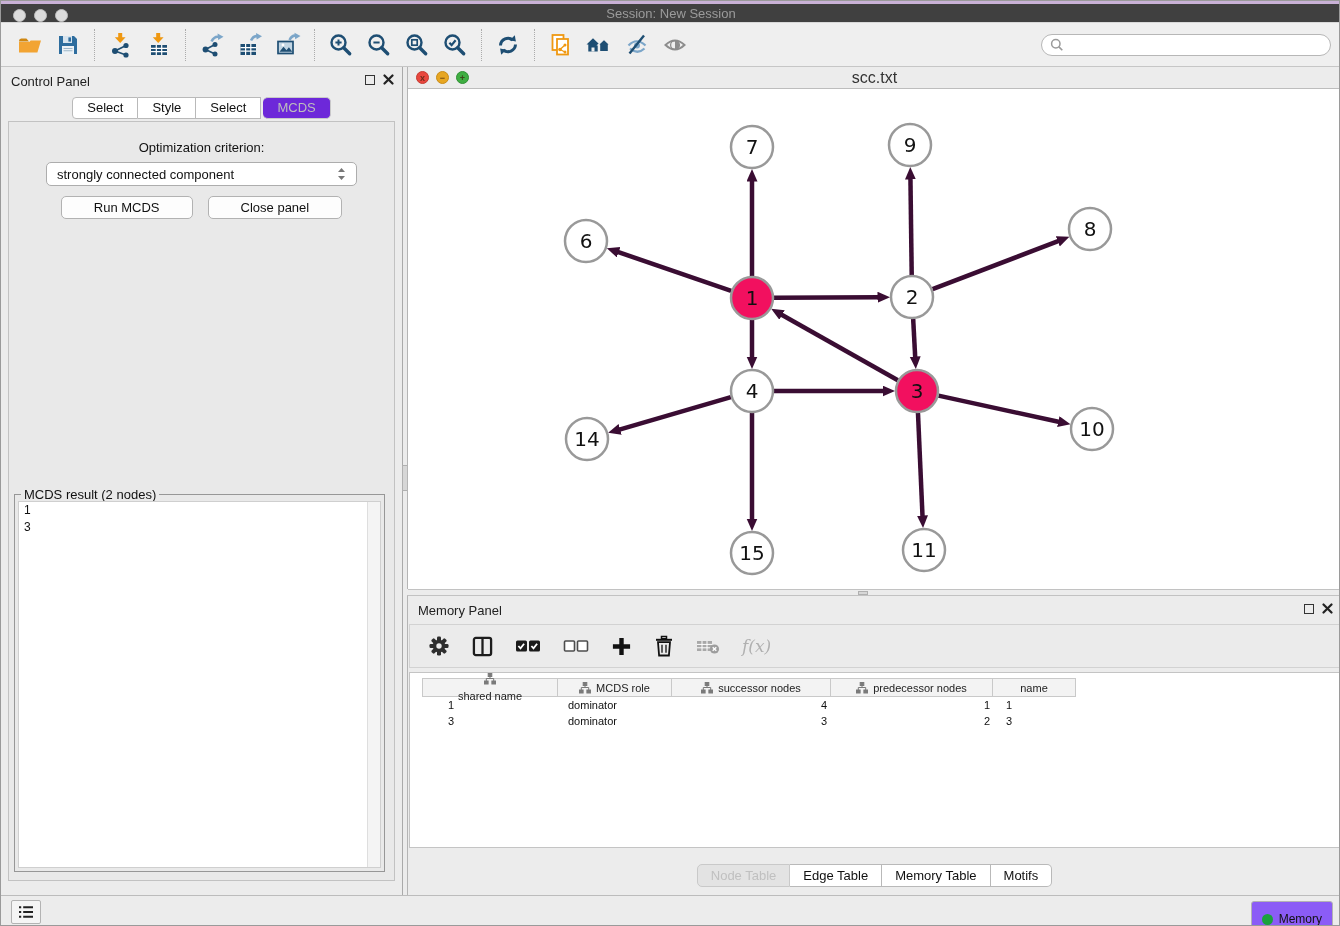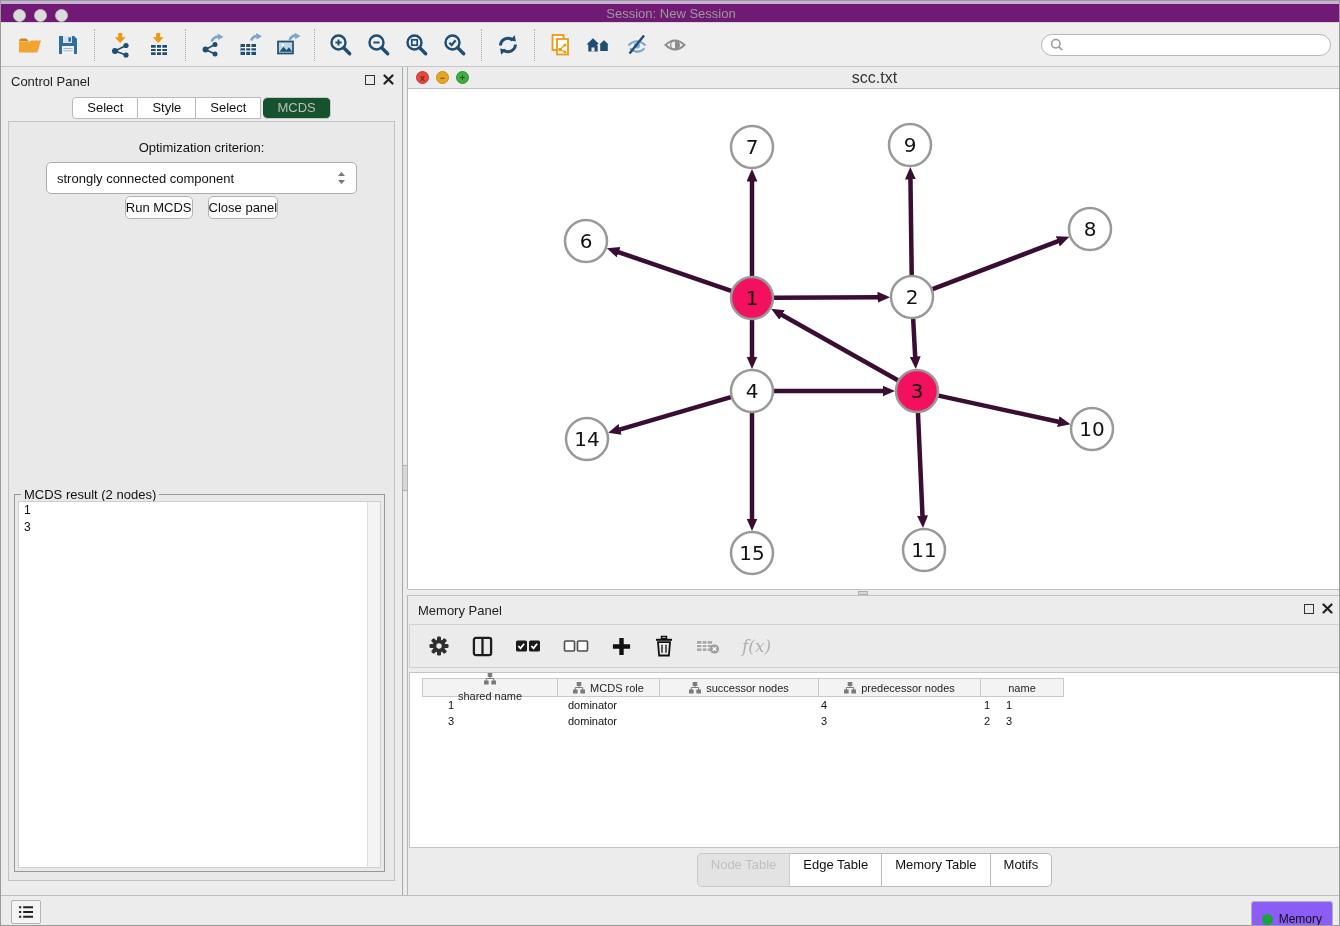--- a/index.html
+++ b/index.html
@@ -1,20 +1,20 @@
 <!DOCTYPE html>
 <html><head>
 <meta charset="utf-8">
 <style>
   * { margin:0; padding:0; box-sizing:border-box; }
   body { font-family:"Liberation Sans","DejaVu Sans",sans-serif; background:#555; }
   .app { position:relative; width:1340px; height:926px; background:#ececec; overflow:hidden; border:1px solid #9a9a9a; }
 
   
-  .titlebar { position:absolute; left:0; top:0; width:1340px; height:22px; background:#701a75; border-bottom:1px solid #d8d8d8; }
+  .titlebar { position:absolute; left:0; top:0; width:1340px; height:22px; background:#404040; border-bottom:1px solid #d8d8d8; }
   .titlebar::before { content:""; position:absolute; left:0; top:0; right:0; height:3px; background:#c9b1d6; }
   .titlebar .title { position:absolute; left:0; right:0; top:3px; text-align:center; font-size:13px; color:#9b9b9b; line-height:19px; }
   .dim-dots { position:absolute; left:12px; top:8px; display:flex; gap:8px; }
   .dim-dot { width:13px; height:13px; border-radius:50%; background:#dcdcdc; border:1px solid #bcbcbc; }
 
   
   .toolbar { position:absolute; left:0; top:22px; width:1340px; height:44px; background:#efefef; border-bottom:1px solid #c6c6c6; display:flex; align-items:center; padding:0 10px; }
   .tb-btn { width:38px; height:38px; display:flex; align-items:center; justify-content:center; border-radius:4px; cursor:default; }
   .tb-sep { width:1px; height:32px; border-left:1px dotted #ababab; margin:0 7px; }
   .search-box { margin-left:auto; width:290px; height:22px; background:#fff; border:1px solid #b7b7b7; border-radius:12px; display:flex; align-items:center; padding:0 8px; }
@@ -29,27 +29,27 @@
 
   
   .cp-header { position:relative; height:28px; }
   .cp-header .cp-title { position:absolute; left:10px; top:7px; font-size:13px; color:#222; }
   .panel-ctrls { position:absolute; right:8px; top:7px; display:flex; gap:8px; align-items:center; }
   .float-btn { width:10px; height:10px; border:1.6px solid #333; background:transparent; }
   .cp-tabs { position:absolute; left:0; right:0; top:30px; display:flex; justify-content:center; }
   .cp-tab { height:22px; line-height:20px; padding:0 14px; font-size:13px; background:#fff; border:1px solid #b9b9b9; border-left:none; color:#111; cursor:default; }
   .cp-tab:first-child { border-left:1px solid #b9b9b9; border-radius:4px 0 0 4px; }
   .cp-tab:last-child { border-radius:0 4px 4px 0; }
-  .cp-tab.active { background:#14532d; color:#bdbdbd; border-color:#c9c9c9; border-radius:5px; margin-left:2px; }
+  .cp-tab.active { background:#6d28d9; color:#bdbdbd; border-color:#c9c9c9; border-radius:5px; margin-left:2px; }
   .cp-body { position:absolute; left:7px; right:7px; top:54px; height:760px; background:#e9e9e9; border:1px solid #c2c2c2; }
   .opt-label { position:absolute; left:0; right:0; top:18px; text-align:center; font-size:13px; color:#111; }
-  .criterion-select { position:absolute; left:37px; right:37px; top:40px; height:32px; background:#fff; border:1px solid #adadad; border-radius:5px; display:flex; align-items:center; padding:0 10px; font-size:13px; color:#111; }
+  .criterion-select { position:absolute; left:37px; right:37px; top:40px; height:24px; background:#fff; border:1px solid #adadad; border-radius:5px; display:flex; align-items:center; padding:0 10px; font-size:13px; color:#111; }
   .criterion-select .chev { margin-left:auto; }
   .cp-buttons { position:absolute; left:0; right:0; top:74px; display:flex; justify-content:center; gap:15px; }
-  .cp-btn { height:23px; padding:0 0; background:#fdfdfd; border:1px solid #b2b2b2; border-radius:5px; font-size:13px; color:#111; font-family:"Liberation Sans",sans-serif; cursor:default; }
+  .cp-btn { height:23px; padding:0 32px; background:#fdfdfd; border:1px solid #b2b2b2; border-radius:5px; font-size:13px; color:#111; font-family:"Liberation Sans",sans-serif; cursor:default; }
   .result-fieldset { position:absolute; left:5px; right:9px; top:372px; height:378px; border:1px solid #979797; background:#e9e9e9; }
   .result-legend { position:absolute; left:6px; top:-8px; background:#e9e9e9; padding:0 3px; font-size:13px; color:#111; }
   .result-area { position:absolute; left:3px; right:3px; top:6px; bottom:3px; background:#fff; border:1px solid #cfcfcf; overflow:hidden; }
   .result-scroll { position:absolute; right:0; top:0; bottom:0; width:13px; background:#f4f4f4; border-left:1px solid #dedede; }
   .result-line { font-size:12px; color:#111; padding:1px 5px; line-height:15px; }
 
   
   .net-window { position:absolute; left:0; top:0; width:934px; height:522px; border-left:1px solid #b5b5b5; }
   .net-titlebar { position:relative; height:22px; background:#ececec; border-bottom:1px solid #bdbdbd; }
   .net-title { position:absolute; left:0; right:0; top:0; text-align:center; font-size:16px; color:#333; line-height:21px; }
@@ -69,21 +69,21 @@
   .tp-toolbar { position:absolute; left:1px; right:1px; top:28px; height:44px; background:#ebebeb; border:1px solid #d2d2d2; display:flex; align-items:center; gap:22px; padding-left:18px; }
   .tp-tool { display:flex; align-items:center; justify-content:center; cursor:default; }
   .fx-label { font-family:"DejaVu Serif","Liberation Serif",serif; font-style:italic; font-size:17px; color:#b0b0b0; }
   .tp-table { position:absolute; left:1px; right:1px; top:76px; height:176px; background:#fff; border:1px solid #c4c4c4; overflow:hidden; }
   .thead { display:flex; margin-left:12px; margin-top:5px; }
   .th { height:19px; background:#f3f3f3; border:1px solid #c9c9c9; margin-left:-1px; display:flex; align-items:center; justify-content:center; gap:5px; font-size:11px; color:#222; cursor:default; }
   .th:first-child { margin-left:0;flex-direction:column; }
   .trow { display:flex; margin-left:12px; height:16px; cursor:default; }
   .td { font-size:11px; color:#111; line-height:16px; white-space:nowrap; overflow:hidden; }
   .tp-tabs { position:absolute; left:0; right:0; bottom:8px; display:flex; justify-content:center; }
-  .tp-tab { height:34px; line-height:21px; padding:0 13px; font-size:13px; background:#fff; border:1px solid #b9b9b9; border-left:none; color:#111; cursor:default; }
+  .tp-tab { height:23px; line-height:21px; padding:0 13px; font-size:13px; background:#fff; border:1px solid #b9b9b9; border-left:none; color:#111; cursor:default; }
   .tp-tab:first-child { border-left:1px solid #b9b9b9; border-radius:5px 0 0 5px; }
   .tp-tab:last-child { border-radius:0 5px 5px 0; }
   .tp-tab.active { background:#e3e3e3; color:#c0c0c0; border-color:#c9c9c9; }
 
   
   .statusbar { position:absolute; left:0; top:894px; width:1340px; height:32px; background:#ececec; border-top:1px solid #bcbcbc; }
   .list-btn { position:absolute; left:10px; top:4px; width:30px; height:24px; background:#f5f5f5; border:1px solid #b3b3b3; border-radius:2px; display:flex; align-items:center; justify-content:center; cursor:default; }
   .memory-btn { position:absolute; right:8px; top:5px; height:36px; background:#8b5cf6; border:1px solid #b3b3b3; border-radius:3px; display:flex; align-items:center; gap:6px; padding:0 10px; font-size:12px; color:#111; cursor:default; }
   .memory-dot { width:11px; height:11px; border-radius:50%; }
 
@@ -460,21 +460,21 @@
                     <g fill="#7a7a7a" stroke="#7a7a7a">
                       <rect x="4.2" y="0.5" width="3.6" height="3"></rect>
                       <path d="M6 3.5 v2 M2.3 5.5 h7.4 M2.3 5.5 v2.5 M9.7 5.5 v2.5" fill="none" stroke-width="1"></path>
                       <rect x="0.5" y="8" width="3.6" height="3"></rect>
                       <rect x="7.9" y="8" width="3.6" height="3"></rect>
                     </g>
                   </svg>
                 </span>
                 <span>shared name</span>
               </div>
-              <div class="th" style="width: 103px;">
+              <div class="th" style="width: 115px;">
                 <span>
                   <svg width="12" height="12" viewBox="0 0 12 12">
                     <g fill="#7a7a7a" stroke="#7a7a7a">
                       <rect x="4.2" y="0.5" width="3.6" height="3"></rect>
                       <path d="M6 3.5 v2 M2.3 5.5 h7.4 M2.3 5.5 v2.5 M9.7 5.5 v2.5" fill="none" stroke-width="1"></path>
                       <rect x="0.5" y="8" width="3.6" height="3"></rect>
                       <rect x="7.9" y="8" width="3.6" height="3"></rect>
                     </g>
                   </svg>
                 </span>

